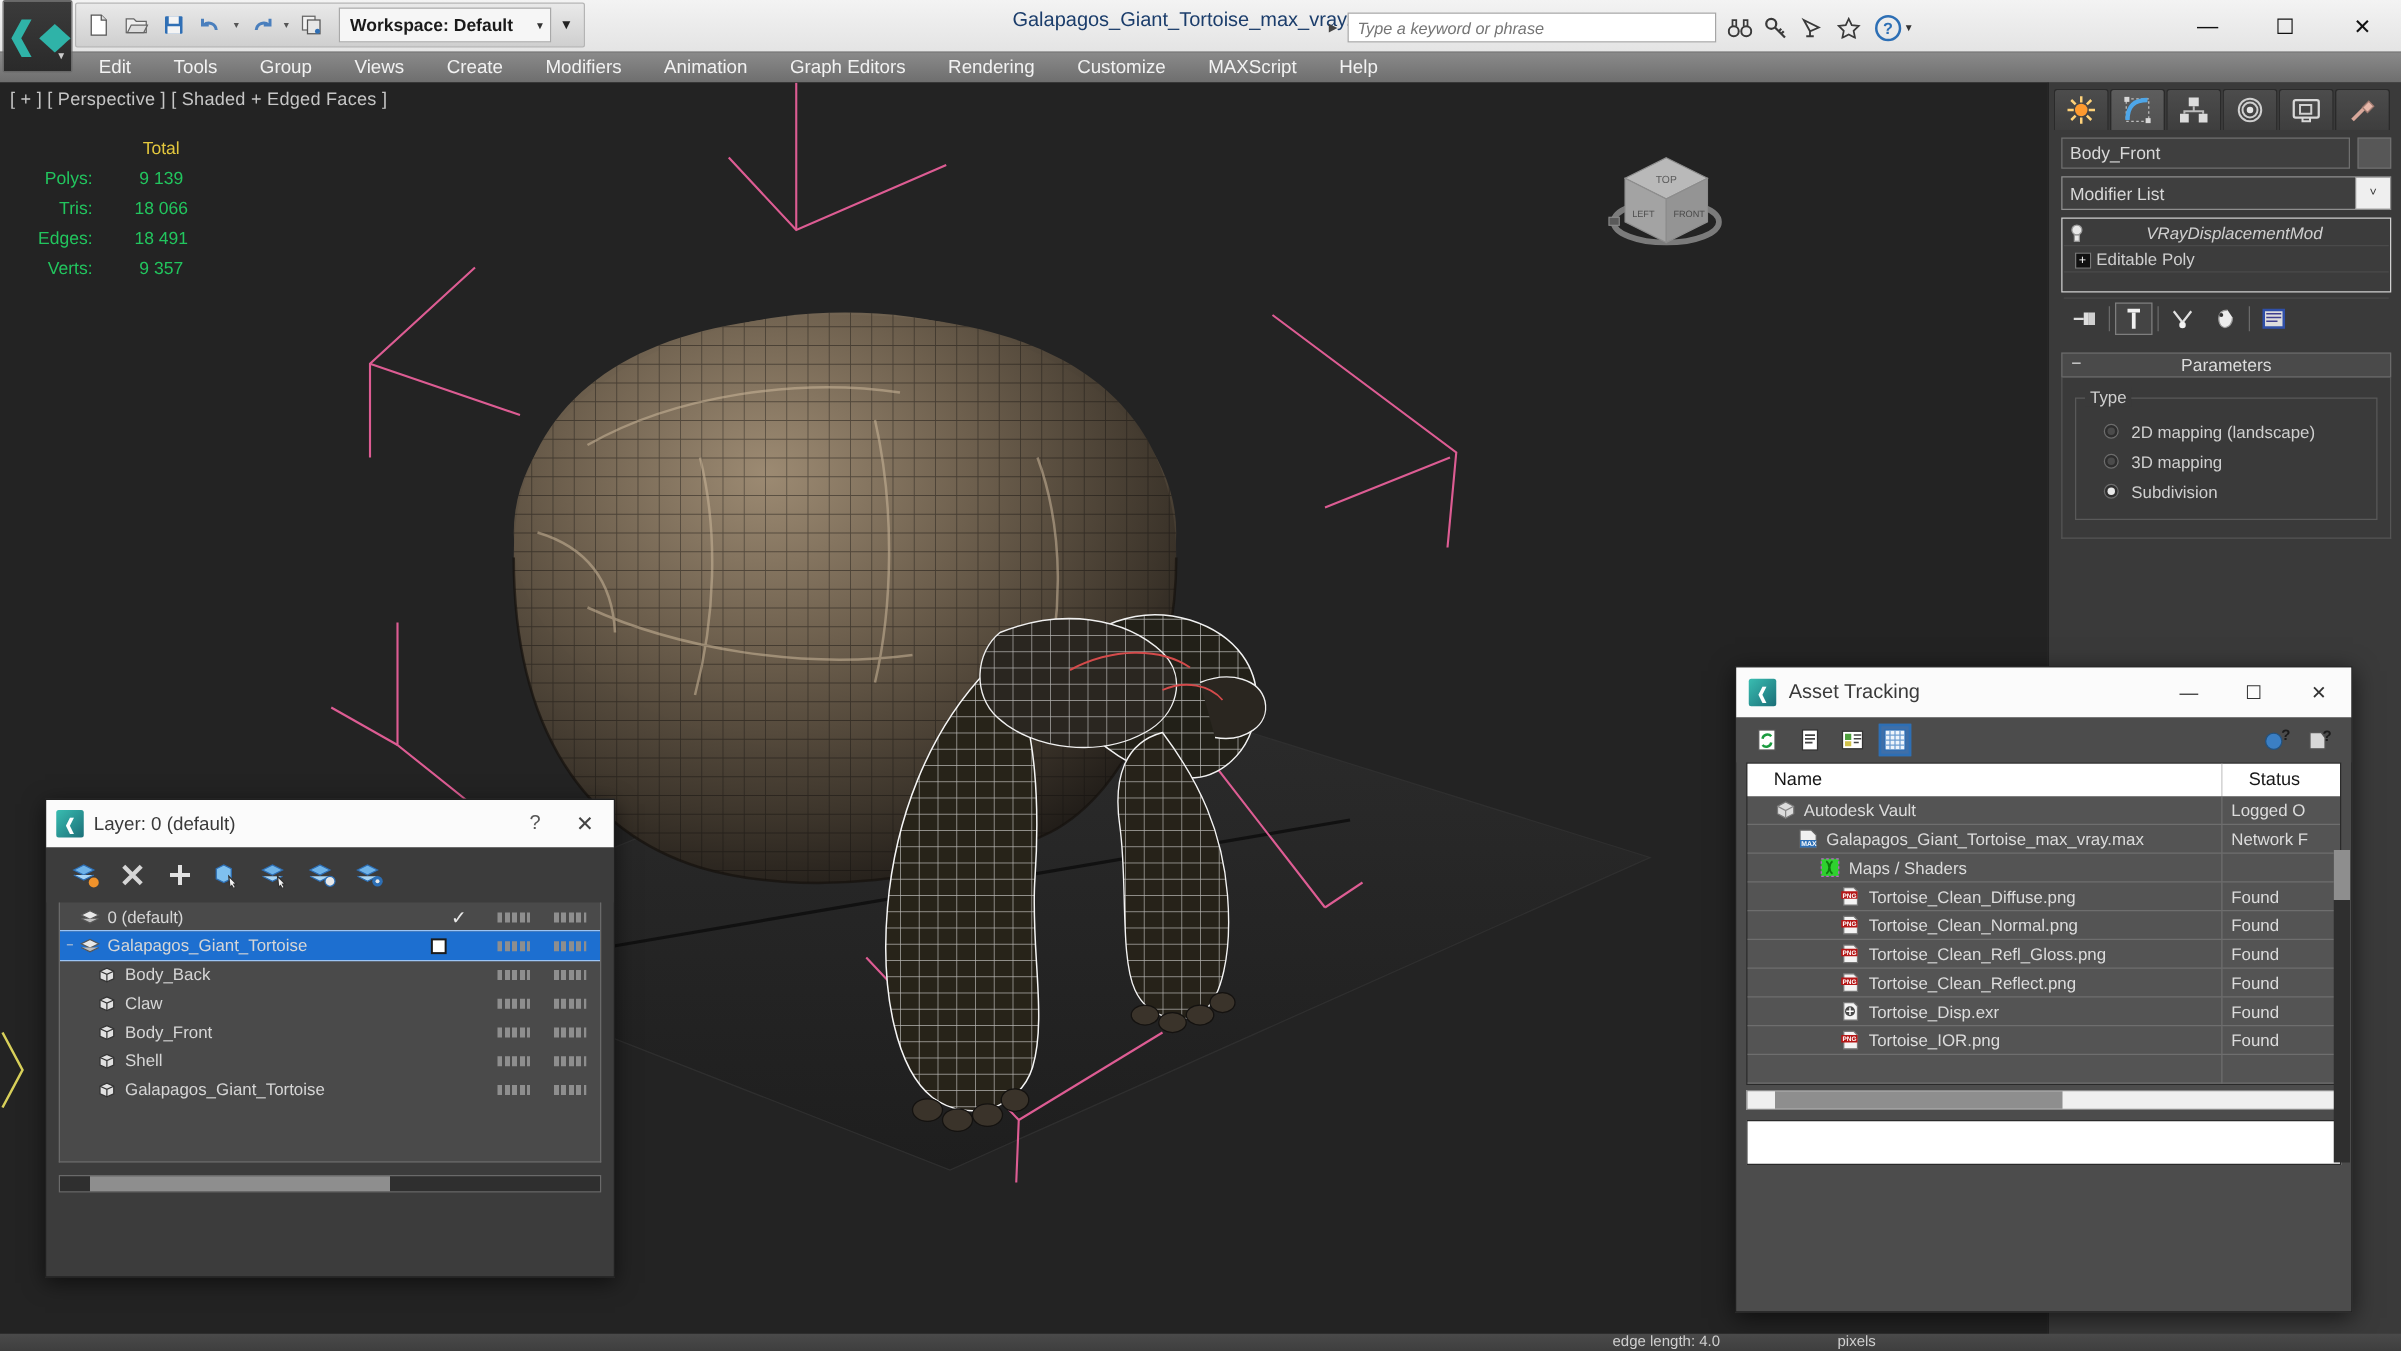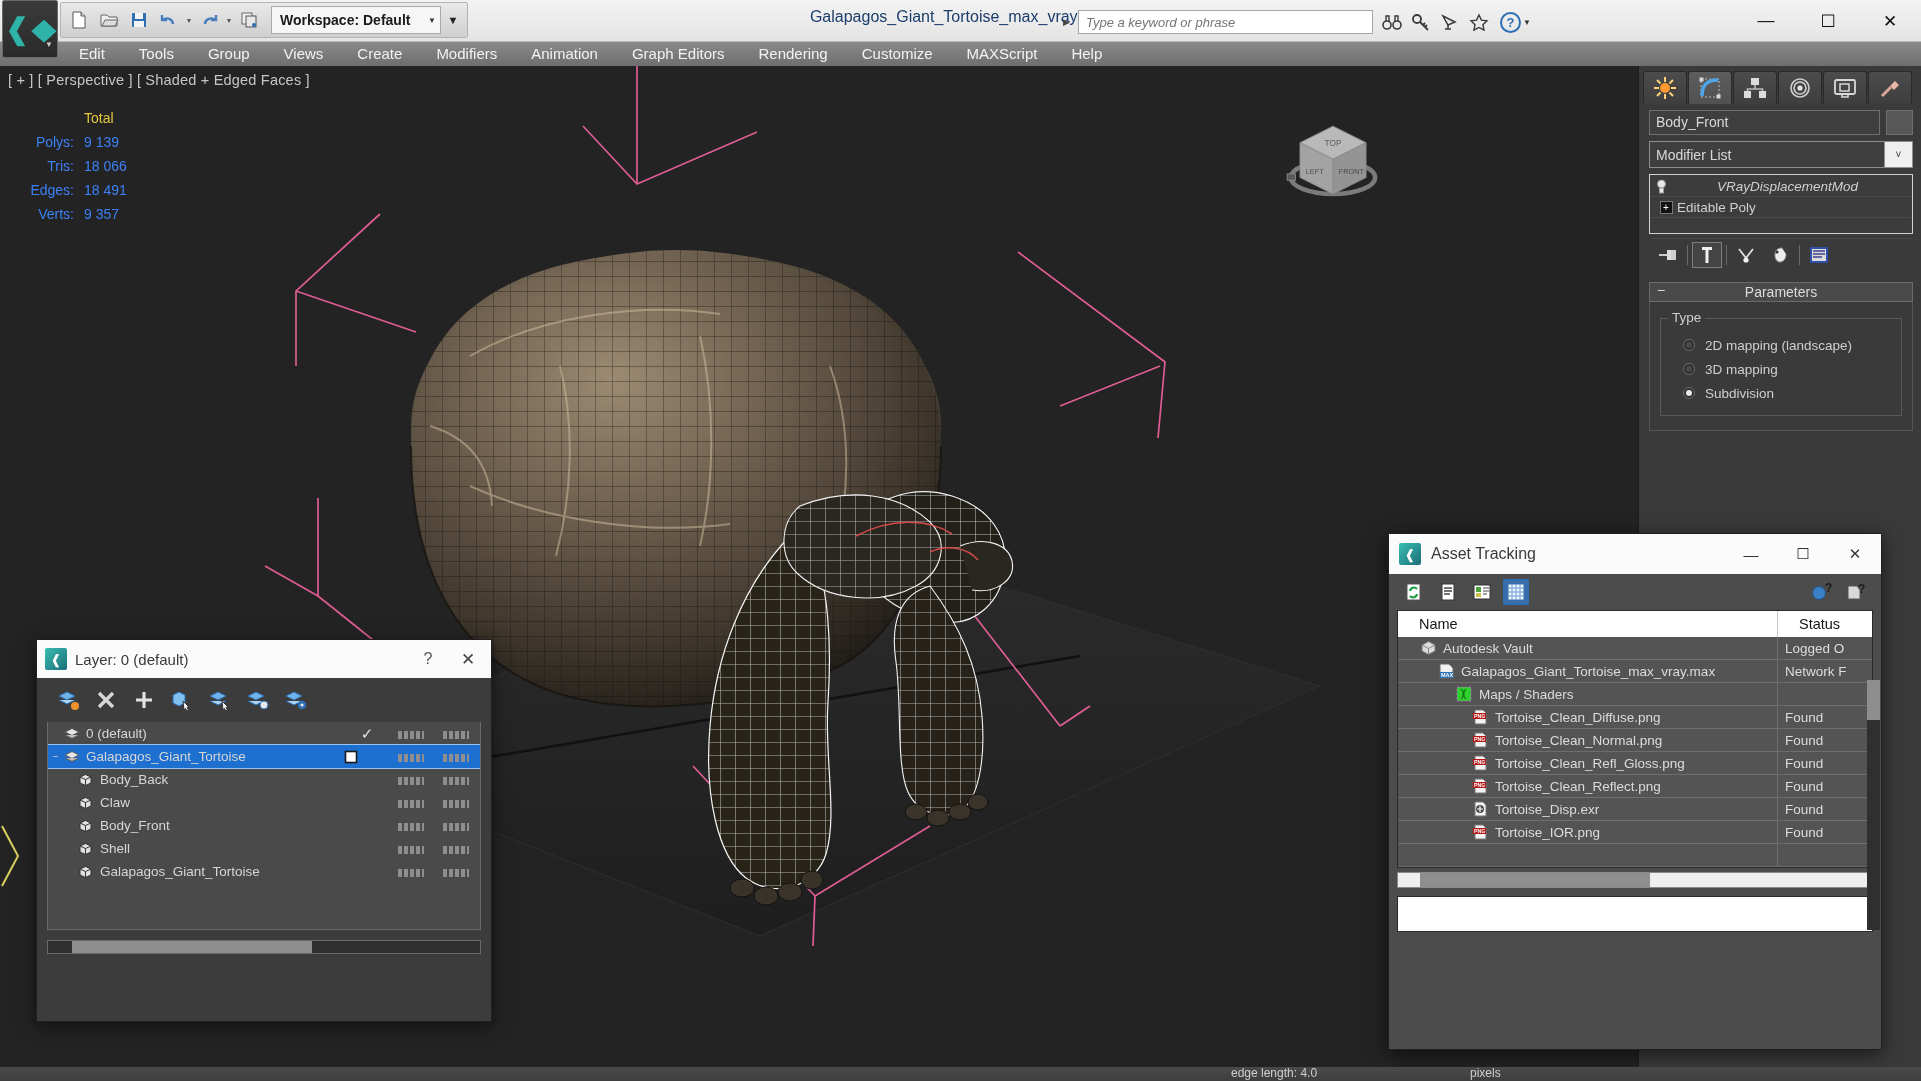--- a/index.html
+++ b/index.html
@@ -59,23 +59,23 @@
   .menuitem { padding:0 17px; font-size:15px; color:#f2f2f2; line-height:24px; cursor:pointer;}
 
   
   .viewport { position:absolute; left:0; top:66px; width:1638px; height:1005px;
     background:#232323; overflow:hidden; }
   .vp-label { position:absolute; left:8px; top:6px; font-size:14.5px; color:#c6c6c6;
     letter-spacing:.2px; }
   .vp-stats { position:absolute; left:14px; top:40px; font-size:14px; color:#e3c73d;
     line-height:24px; }
   .vp-stats table { border-collapse:collapse; }
-  .vp-stats td { padding:0 0 0 0; color:#3b82f6; font-size:14px;}
+  .vp-stats td { padding:0 0 0 0; color:#22c55e; font-size:14px;}
   .vp-stats td.k { text-align:right; padding-right:10px; width:70px;}
-  .vp-stats td.v { text-align:left; width:90px;}
+  .vp-stats td.v { text-align:center; width:90px;}
   .vp-stats .hdr { color:#e3c73d; }
 
   
   .floor { position:absolute; left:0; top:0; width:1638px; height:1005px; pointer-events:none;}
   .vcube { position:absolute; right:250px; top:40px; width:110px; height:110px; }
 
   
   .cmdpanel { position:absolute; left:1638px; top:66px; width:283px; height:1005px;
     background:#3a3a3a; border-left:1px solid #1d1d1d; }
   .cptabs { display:flex; gap:1px; padding:5px 4px 0 4px; }
@@ -192,21 +192,21 @@
   .fileico { width:18px; height:16px; margin-right:5px; position:relative; flex:none;}
   .ahscroll { margin:4px 8px 0 8px; height:16px; background:#efefef; border:1px solid #8a8a8a;}
   .ahscroll .thumb { width:230px; height:100%; background:#8e8e8e; margin-left:22px;}
   .abottom { margin:8px 8px 0 8px; height:36px; background:#fff; border:1px solid #2a2a2a;}
   .avscroll { position:absolute; right:1px; top:146px; width:13px; height:250px; background:#2f2f2f;}
   .avscroll .thumb{ width:13px; height:40px; background:#8e8e8e;}
 
   
   .statusbar { position:absolute; left:0; bottom:0; width:1921px; height:14px;
     background:linear-gradient(#4a4a4a,#3e3e3e); }
-  .statusbar .st1 { position:absolute; left:1231px; top:-1px; font-size:12px; color:#cfcfcf;text-align:center;}
+  .statusbar .st1 { position:absolute; left:1290px; top:-1px; font-size:12px; color:#cfcfcf;text-align:center;}
   .statusbar .st2 { position:absolute; left:1470px; top:-1px; font-size:12px; color:#cfcfcf;}
   svg { display:block; }
 </style>
 </head>
 <body>
 
 <div id="app">
 
   <div class="titlebar">
     <div class="doctitle">Galapagos_Giant_Tortoise_max_vray.max</div>

